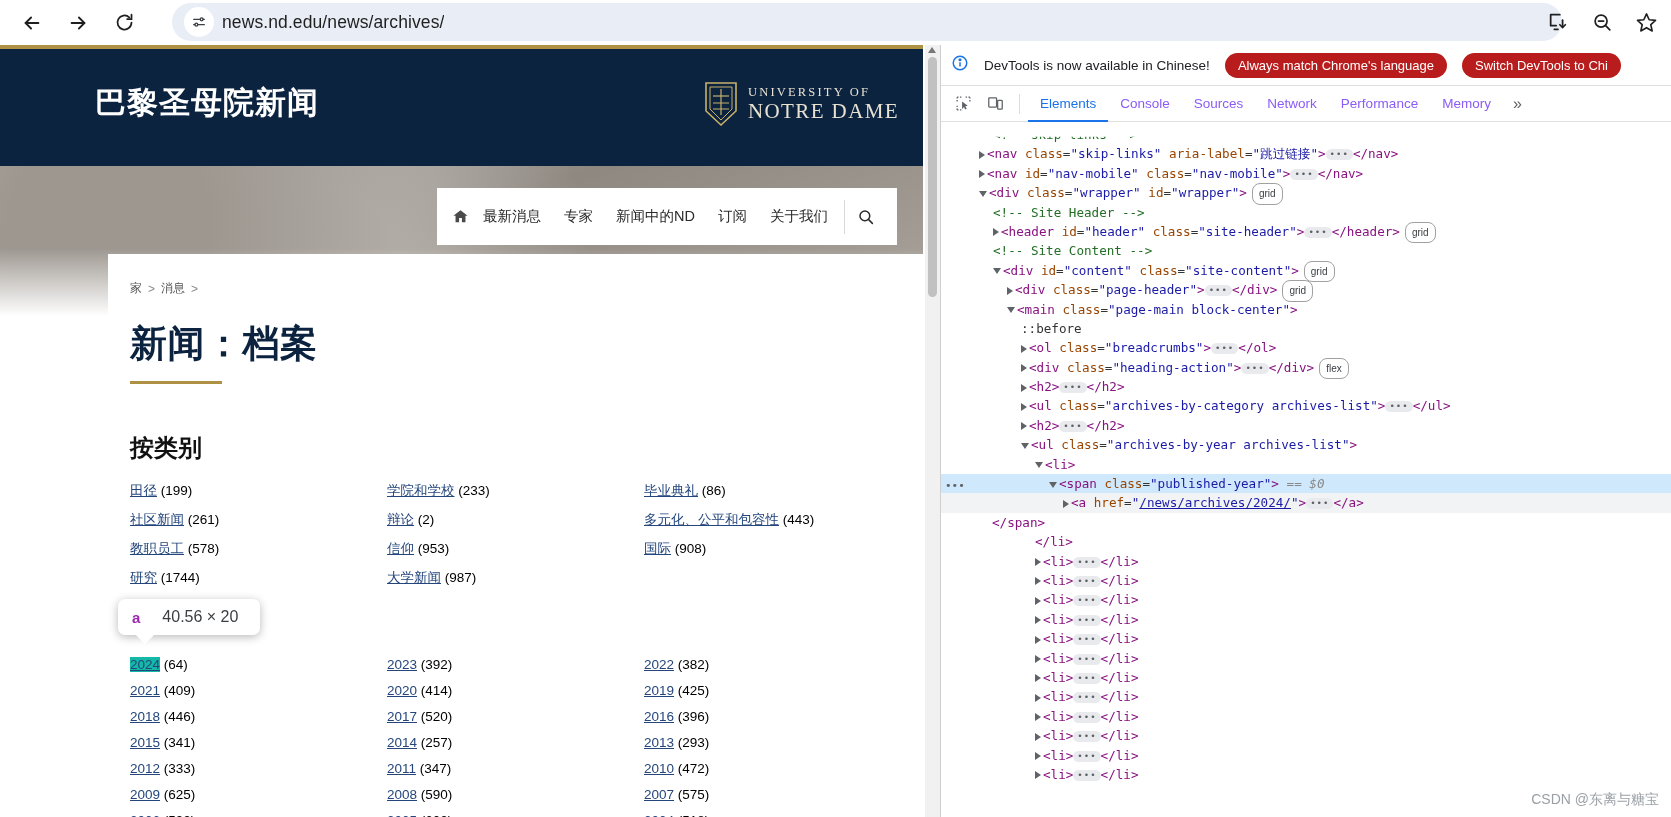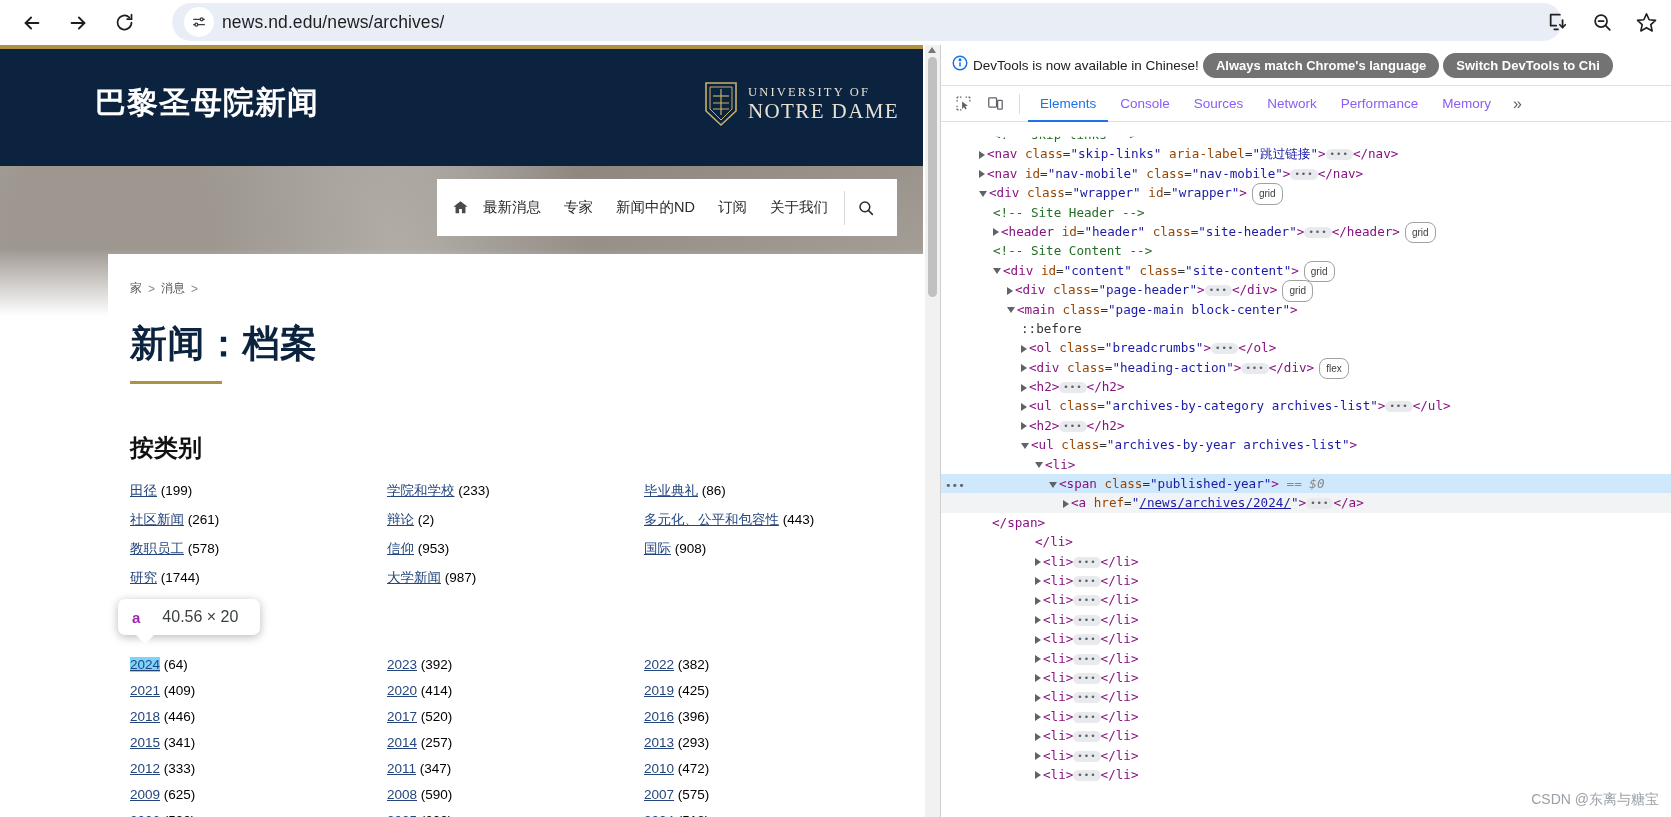--- a/index.html
+++ b/index.html
@@ -68,21 +68,21 @@
   .hero {
     position: relative; height: 150px; width: 100%;
     background:
       radial-gradient(circle at 12% 40%, #9d9790 0 12%, transparent 40%),
       radial-gradient(circle at 34% 70%, #b5b0aa 0 14%, transparent 45%),
       linear-gradient(160deg, #b9b5ae 0%, #8e8881 45%, #aaa49c 100%);
   }
   .hero-fade { position:absolute; inset:0; background: linear-gradient(to bottom, rgba(255,255,255,0) 55%, #ffffff 100%); }
 
   .nav-pill {
-    position: absolute; left: 437px; top: 134px; width: 460px; height: 57px;
+    position: absolute; left: 437px; top: 143px; width: 460px; height: 57px;
     background: #ffffff; display: flex; align-items: center; z-index: 5;
   }
   .nav-pill .home-ic { width: 46px; display: flex; justify-content: center; color: #4a4a4a; }
   .nav-links { display: flex; align-items: center; gap: 23px; font-size: 14.5px; color: #2b2b2b; }
   .nav-links span { cursor: pointer; white-space: nowrap; }
   .nav-sep { width: 1px; height: 34px; background: #d8d8d8; margin-left: 16px; }
   .nav-search { width: 42px; display:flex; justify-content:center; color:#2b2b2b; }
 
   .content-card {
     position: absolute; left: 108px; top: 209px; width: 815px; min-height: 563px;
@@ -99,21 +99,21 @@
 
   .sec-h2 { margin-top: 48px; font-size: 24px; font-weight: bold; color: #111; }
 
   .arch-list {
     margin-top: 18px; display: grid; grid-template-columns: repeat(3, 1fr);
     row-gap: 11px; column-gap: 0px; font-size: 13.5px; color: #333;
   }
   .arch-list .item { white-space: nowrap; }
   .arch-list .item a { color: #24467c; text-decoration: underline; }
   .arch-list .item .cnt { color: #000000; }
-  .arch-list .item a.sel { background: #7dd3fc; text-decoration: underline; }
+  .arch-list .item a.sel { background: #14b8a6; text-decoration: underline; }
 
   .year-block { margin-top: 14px; }
 
   
   .inspect-tip {
     position: absolute; left: 118px; top: 554px; z-index: 30;
     background: #fff; border-radius: 7px; padding: 9px 22px 9px 14px;
     box-shadow: 0 2px 10px rgba(0,0,0,.28);
     display: flex; align-items: center; gap: 22px;
     font-size: 16px; color: #3c4043;
@@ -132,27 +132,27 @@
   .page-scroll .thumb { position:absolute; top: 12px; left: 3px; width: 9px; height: 240px; background: #c1c1c1; border-radius: 5px; }
   .page-scroll .arrow-up { position:absolute; top:2px; left:3px; width:0;height:0;border-left:4px solid transparent;border-right:4px solid transparent;border-bottom:6px solid #777; }
 
   
   .devtools {
     position: absolute; left: 940px; top: 45px; width: 731px; height: 772px;
     background: #ffffff; border-left: 1px solid #cfcfcf;
     font-family: "Liberation Sans", sans-serif;
   }
   .dt-banner {
-    height: 41px; display: flex; align-items: center; gap: 4px; padding: 0 10px;
+    height: 41px; display: flex; align-items: center; gap: 15px; padding: 0 10px;
     border-bottom: 1px solid #e0e0e0; background: #fff; overflow: hidden;
   }
   .dt-banner .info-ic { color: #1a73e8; flex: none; }
   .dt-banner .msg { font-size: 13.5px; color: #202124; white-space: nowrap; }
   .dt-btn {
-    background: #737373; color: #fff; font-size: 13px; font-weight: bold;
+    background: #b91c1c; color: #fff; font-size: 13px; font-weight: normal;
     border-radius: 13px; padding: 5px 13px; white-space: nowrap; cursor: pointer;
   }
   .dt-tabs {
     height: 36px; display: flex; align-items: center; gap: 0px;
     border-bottom: 1px solid #e0e0e0; padding-left: 6px; background: #fff;
   }
   .dt-tool { width: 32px; height: 28px; display:flex;align-items:center;justify-content:center; color:#5f6368; cursor:pointer; }
   .dt-divider { width: 1px; height: 20px; background: #dadce0; margin: 0 8px; }
   .dt-tab {
     font-size: 13.5px; color: #8b5cf6; padding: 0 12px; height: 36px;

